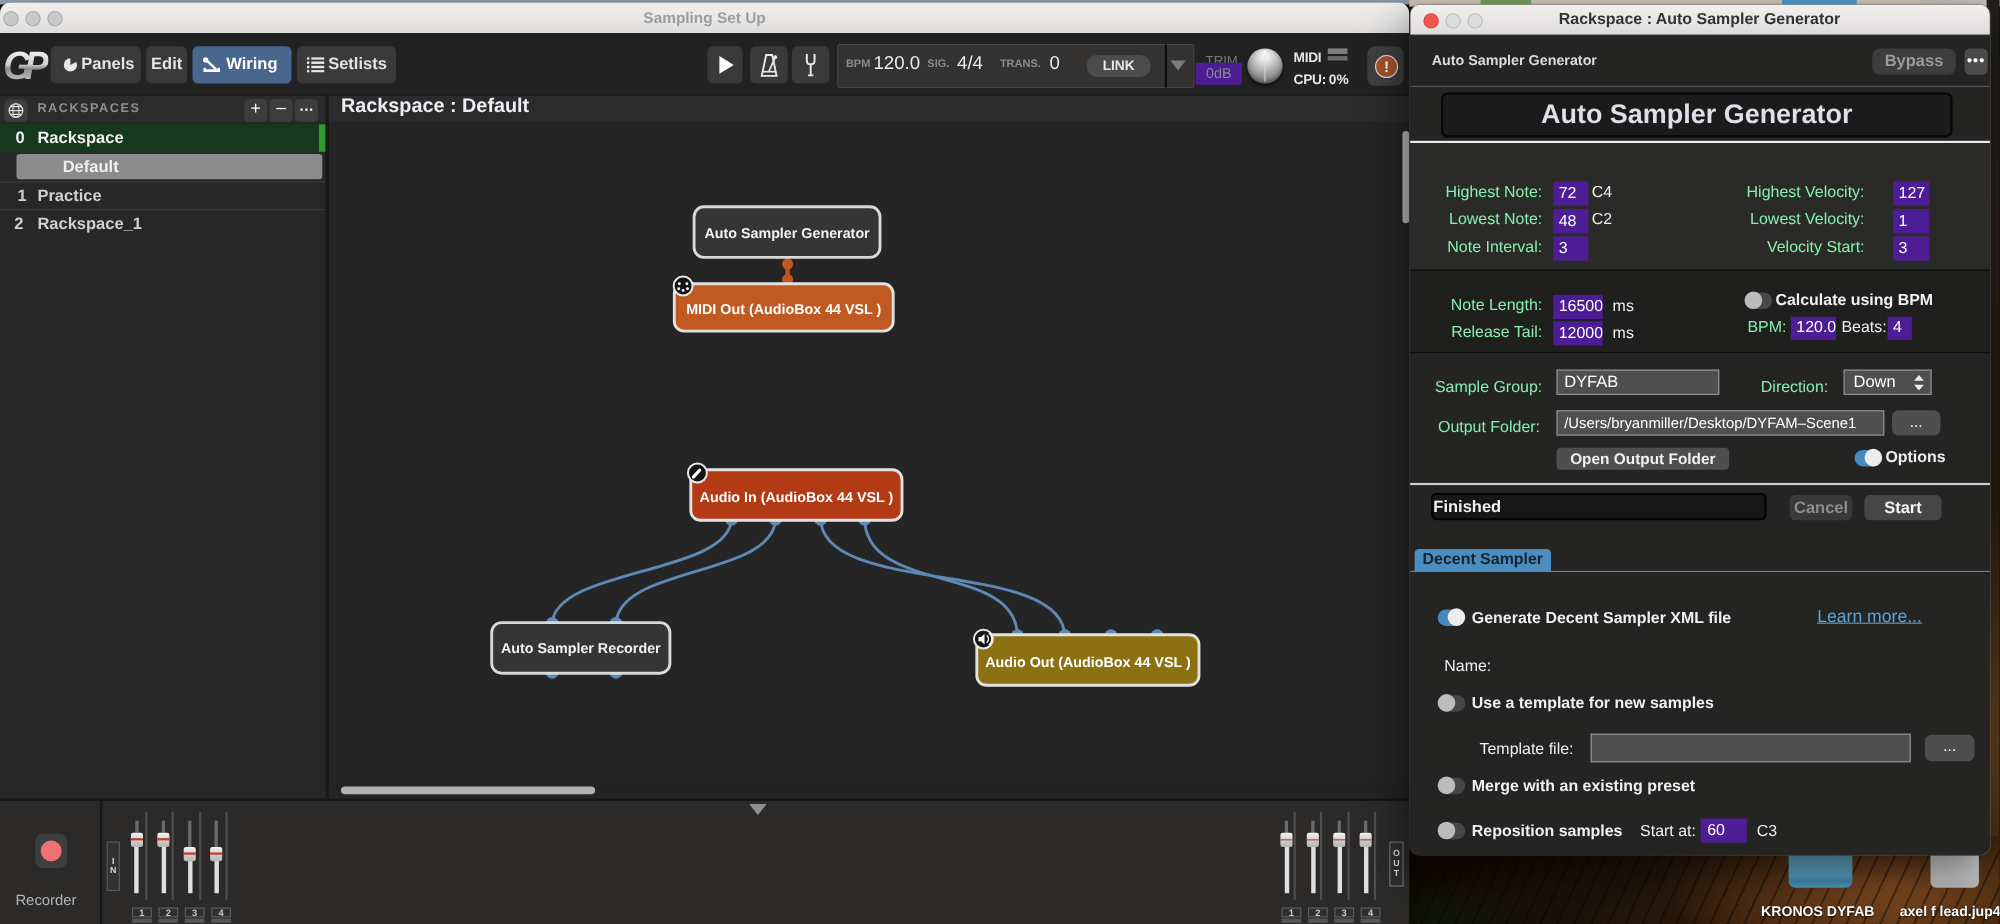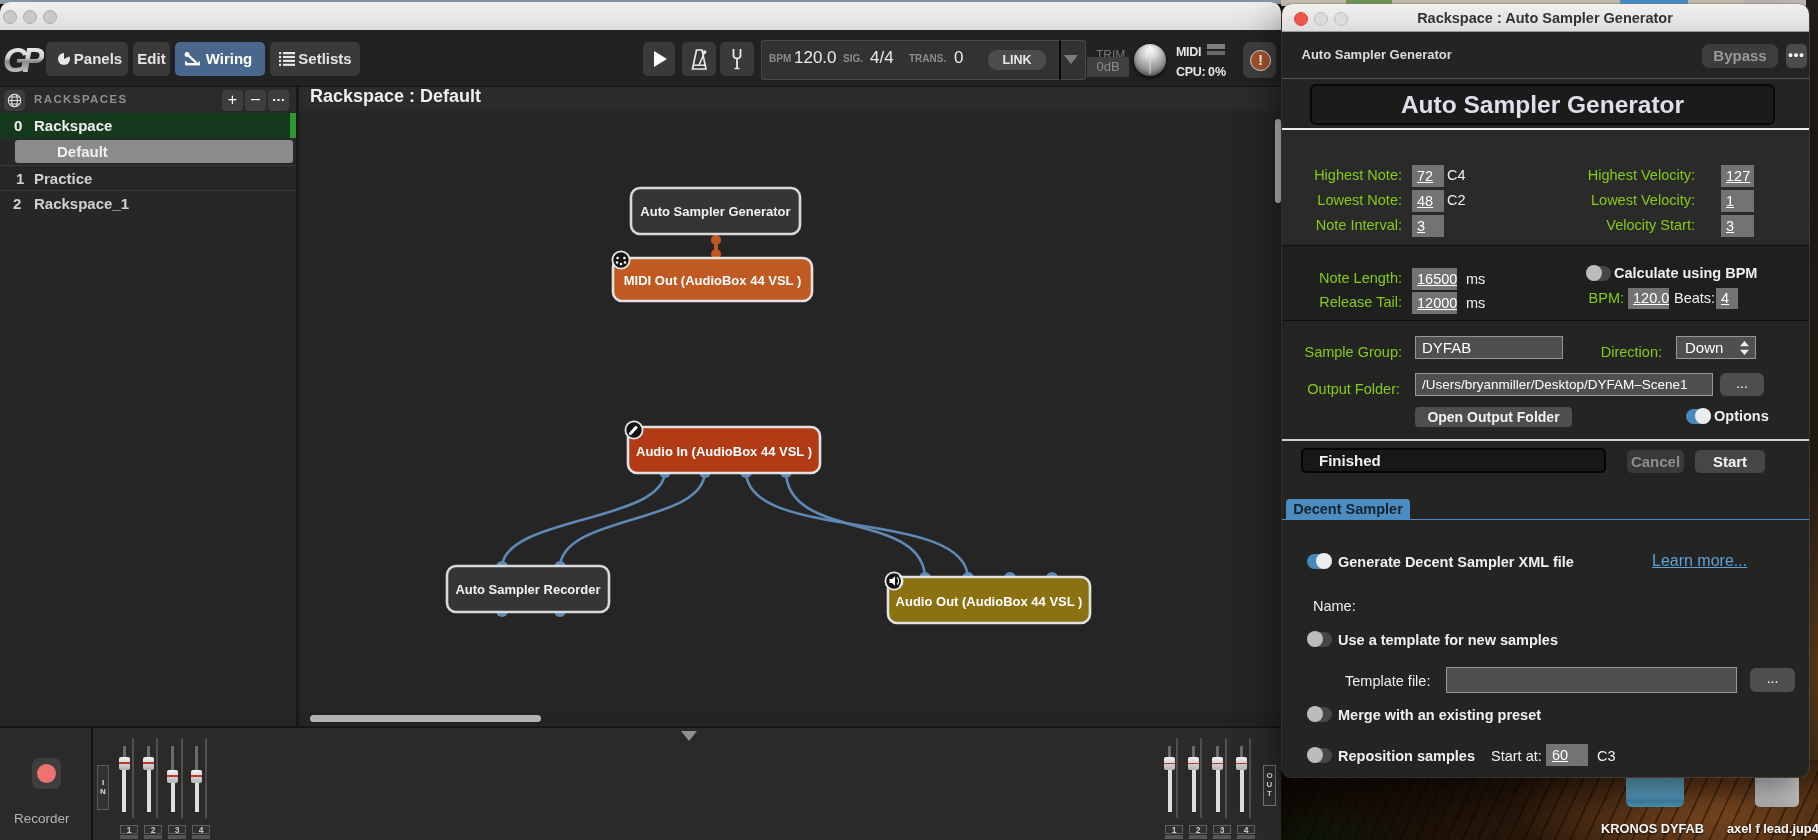--- a/index.html
+++ b/index.html
@@ -42,22 +42,22 @@
   #bottom{left:0;top:724px;width:1281px;height:112px;background:#2b2a29;border-top:2px solid #161616;}
   
   #winR{left:1281.5px;top:4px;width:527px;height:773px;background:#242423;outline:1px solid rgba(120,120,120,.35);
     border-radius:10px 10px 9px 9px;box-shadow:0 16px 44px rgba(0,0,0,.6);}
   #winR-tb{left:0;top:0;width:527px;height:27px;border-radius:10px 10px 0 0;
     background:linear-gradient(180deg,#f1f0ef 0%,#e4e2e1 75%,#dcdada 100%);
     border-bottom:1px solid #9c9a99;}
   #winR-title{left:0;top:0;width:100%;height:27px;line-height:28px;text-align:center;
     font-size:14.5px;font-weight:bold;color:#333;}
   .lbl{color:#f0f0f0;font-size:14.5px;white-space:nowrap;}
-  .field{background:#737373;color:#fff;font-size:14.5px;white-space:nowrap;overflow:hidden;box-sizing:content-box;text-decoration:underline;}
-  .lblr{color:#84cc16;font-size:14.5px;text-align:right;white-space:nowrap;}
+  .field{background:#4c1d95;color:#fff;font-size:14.5px;white-space:nowrap;overflow:hidden;box-sizing:content-box;}
+  .lblr{color:#86efac;font-size:14.5px;text-align:right;white-space:nowrap;}
   .tog{width:25px;height:16px;}
   .tog .tr{position:absolute;left:0;top:.5px;width:25px;height:15px;border-radius:7.5px;background:#474747;}
   .tog .th{position:absolute;top:0;left:0;width:16px;height:16px;border-radius:50%;background:#bcbcbc;}
   .tog.on .tr{background:#4788bd;}
   .tog.on .th{left:9px;background:#ececec;}
   .bfield{background:#4f4f4f;border:1.5px solid #979797;color:#fff;font-size:15px;white-space:nowrap;overflow:hidden;box-sizing:content-box;}
 </style>
 </head>
 <body>
 <div id="screen">
@@ -76,20 +76,21 @@
   <div class="abs" style="left:1727px;top:821px;font-size:12.8px;font-weight:bold;color:#fff;white-space:nowrap;
     text-shadow:0 1px 2px rgba(0,0,0,.8);">axel f lead.jup4</div>
   <div class="abs" style="left:0px;top:835px;width:1281px;height:5px;background:linear-gradient(90deg,#17100a 0%,#241809 35%,#2e2610 48%,#3a2e12 55%,#241a0c 70%,#1a1209 100%);"></div>
   <div class="abs" style="left:16px;top:834px;width:8px;height:6px;background:#cfcfcf;"></div>
   <div class="abs" id="topstrip"></div>
   <div class="abs" id="winL">
     <div class="abs" id="winL-tb"></div>
     <div class="abs tl" style="left:3px;background:#c9c7c7;border:1px solid #aeacac;"></div>
     <div class="abs tl" style="left:23px;background:#c9c7c7;border:1px solid #aeacac;"></div>
     <div class="abs tl" style="left:43px;background:#c9c7c7;border:1px solid #aeacac;"></div>
+    <div class="abs" id="winL-title">Sampling Set Up</div>
     <div class="abs" id="toolbar">
 
       <svg class="abs" style="left:2px;top:10px" width="42" height="40" viewBox="0 0 42 40">
         <defs>
             <linearGradient id="chrome" x1="0" y1="0" x2="0" y2="1">
           <stop offset="0" stop-color="#ffffff"></stop>
               <stop offset=".45" stop-color="#cfcfcf"></stop>
           <stop offset=".55" stop-color="#8a8a8a"></stop>
               <stop offset="1" stop-color="#e8e8e8"></stop>
         </linearGradient>
@@ -154,21 +155,21 @@
       <div class="abs" style="left:843px;top:22px;font-size:10px;font-weight:bold;color:#8b8b8b;">SIG.</div>
       <div class="abs" style="left:870px;top:17px;font-size:17px;color:#e9e9f2;">4/4</div>
       <div class="abs" style="left:909px;top:22px;font-size:10px;font-weight:bold;color:#8b8b8b;">TRANS.</div>
       <div class="abs" style="left:954px;top:17px;font-size:17px;color:#e9e9f2;">0</div>
       <div class="abs" style="left:988px;top:19px;width:58px;height:20px;background:#4c4c4c;
         border-radius:9px;color:#e8e8e8;font-size:12.5px;font-weight:bold;text-align:center;line-height:20px;">LINK</div>
       <div class="abs" style="left:1064px;top:24px;width:0;height:0;border-top:9px solid #7c7c7c;
         border-left:7px solid transparent;border-right:7px solid transparent;"></div>
 
       <div class="abs" style="left:1096px;top:17px;font-size:12px;color:#757575;">TRIM</div>
-      <div class="abs" style="left:1087px;top:26px;width:42px;height:20px;background:#404040;
+      <div class="abs" style="left:1087px;top:26px;width:42px;height:20px;background:#4c1d95;
         color:#8a8a8a;font-size:13px;text-align:center;line-height:20px;">0dB</div>
       <div class="abs" style="left:1134px;top:13px;width:32px;height:32px;border-radius:50%;
         background:radial-gradient(circle at 50% 22%,#ffffff 0%,#dedede 20%,#b0b0b0 45%,#828282 75%,#6a6a6a 100%);
         box-shadow:0 2px 4px rgba(0,0,0,.65), inset 0 -2px 4px rgba(0,0,0,.35);"></div>
       <div class="abs" style="left:1149.3px;top:15px;width:1.5px;height:28px;
         background:linear-gradient(180deg,#fff,#a5a5a5);"></div>
       <div class="abs" style="left:1176px;top:14px;font-size:12.5px;font-weight:bold;color:#e6e6e6;letter-spacing:-0.3px;">MIDI</div>
       <div class="abs" style="left:1207px;top:13px;width:18px;height:4.5px;background:#7f7f7f;"></div>
       <div class="abs" style="left:1207px;top:19.5px;width:18px;height:4.5px;background:#6a6a6a;"></div>
       <div class="abs" style="left:1176px;top:34px;font-size:12.5px;font-weight:bold;color:#e6e6e6;letter-spacing:-0.3px;">CPU:</div>
@@ -422,21 +423,21 @@
     <div class="abs" style="left:133.5px;top:403px;width:157px;height:20px;background:#4e4e4e;border-radius:4px;
       color:#f0f0f0;font-size:14px;font-weight:bold;text-align:center;line-height:20px;">Open Output Folder</div>
     <div class="abs tog on" style="left:404.5px;top:404px;">
         <div class="tr"></div>
         <div class="th"></div>
       </div>
     <div class="abs lbl" style="left:432.5px;top:404px;font-weight:bold;">Options</div>
 
     <div class="abs" style="left:0;top:434.5px;width:527px;height:2px;background:#cdcdcd;"></div>
     <div class="abs" style="left:19.5px;top:444px;width:305px;height:25px;background:#171717;border:2px solid #040404;
-      border-radius:5px;box-sizing:border-box;color:#f2f2f2;font-size:15px;font-weight:bold;line-height:21px;padding-left:16px;">Finished</div>
+      border-radius:5px;box-sizing:border-box;color:#f2f2f2;font-size:15px;font-weight:bold;line-height:21px;padding-left:0;">Finished</div>
     <div class="abs" style="left:345.5px;top:446px;width:57px;height:23px;background:#393939;border-radius:5px;
       color:#8d8d8d;font-size:15px;font-weight:bold;text-align:center;line-height:23px;">Cancel</div>
     <div class="abs" style="left:413.5px;top:446px;width:70px;height:23px;background:#464646;border-radius:5px;
       color:#f5f5f5;font-size:15px;font-weight:bold;text-align:center;line-height:23px;">Start</div>
 
     <div class="abs" style="left:4.5px;top:494.5px;width:124px;height:20px;background:#4b8dc0;border-radius:4px 4px 0 0;
       color:#16222c;font-size:14.5px;font-weight:bold;text-align:center;line-height:20px;">Decent Sampler</div>
     <div class="abs" style="left:0;top:514.5px;width:527px;height:1.5px;background:#4b8dc0;"></div>
     <div class="abs tog on" style="left:25.5px;top:549px;">
         <div class="tr"></div>

